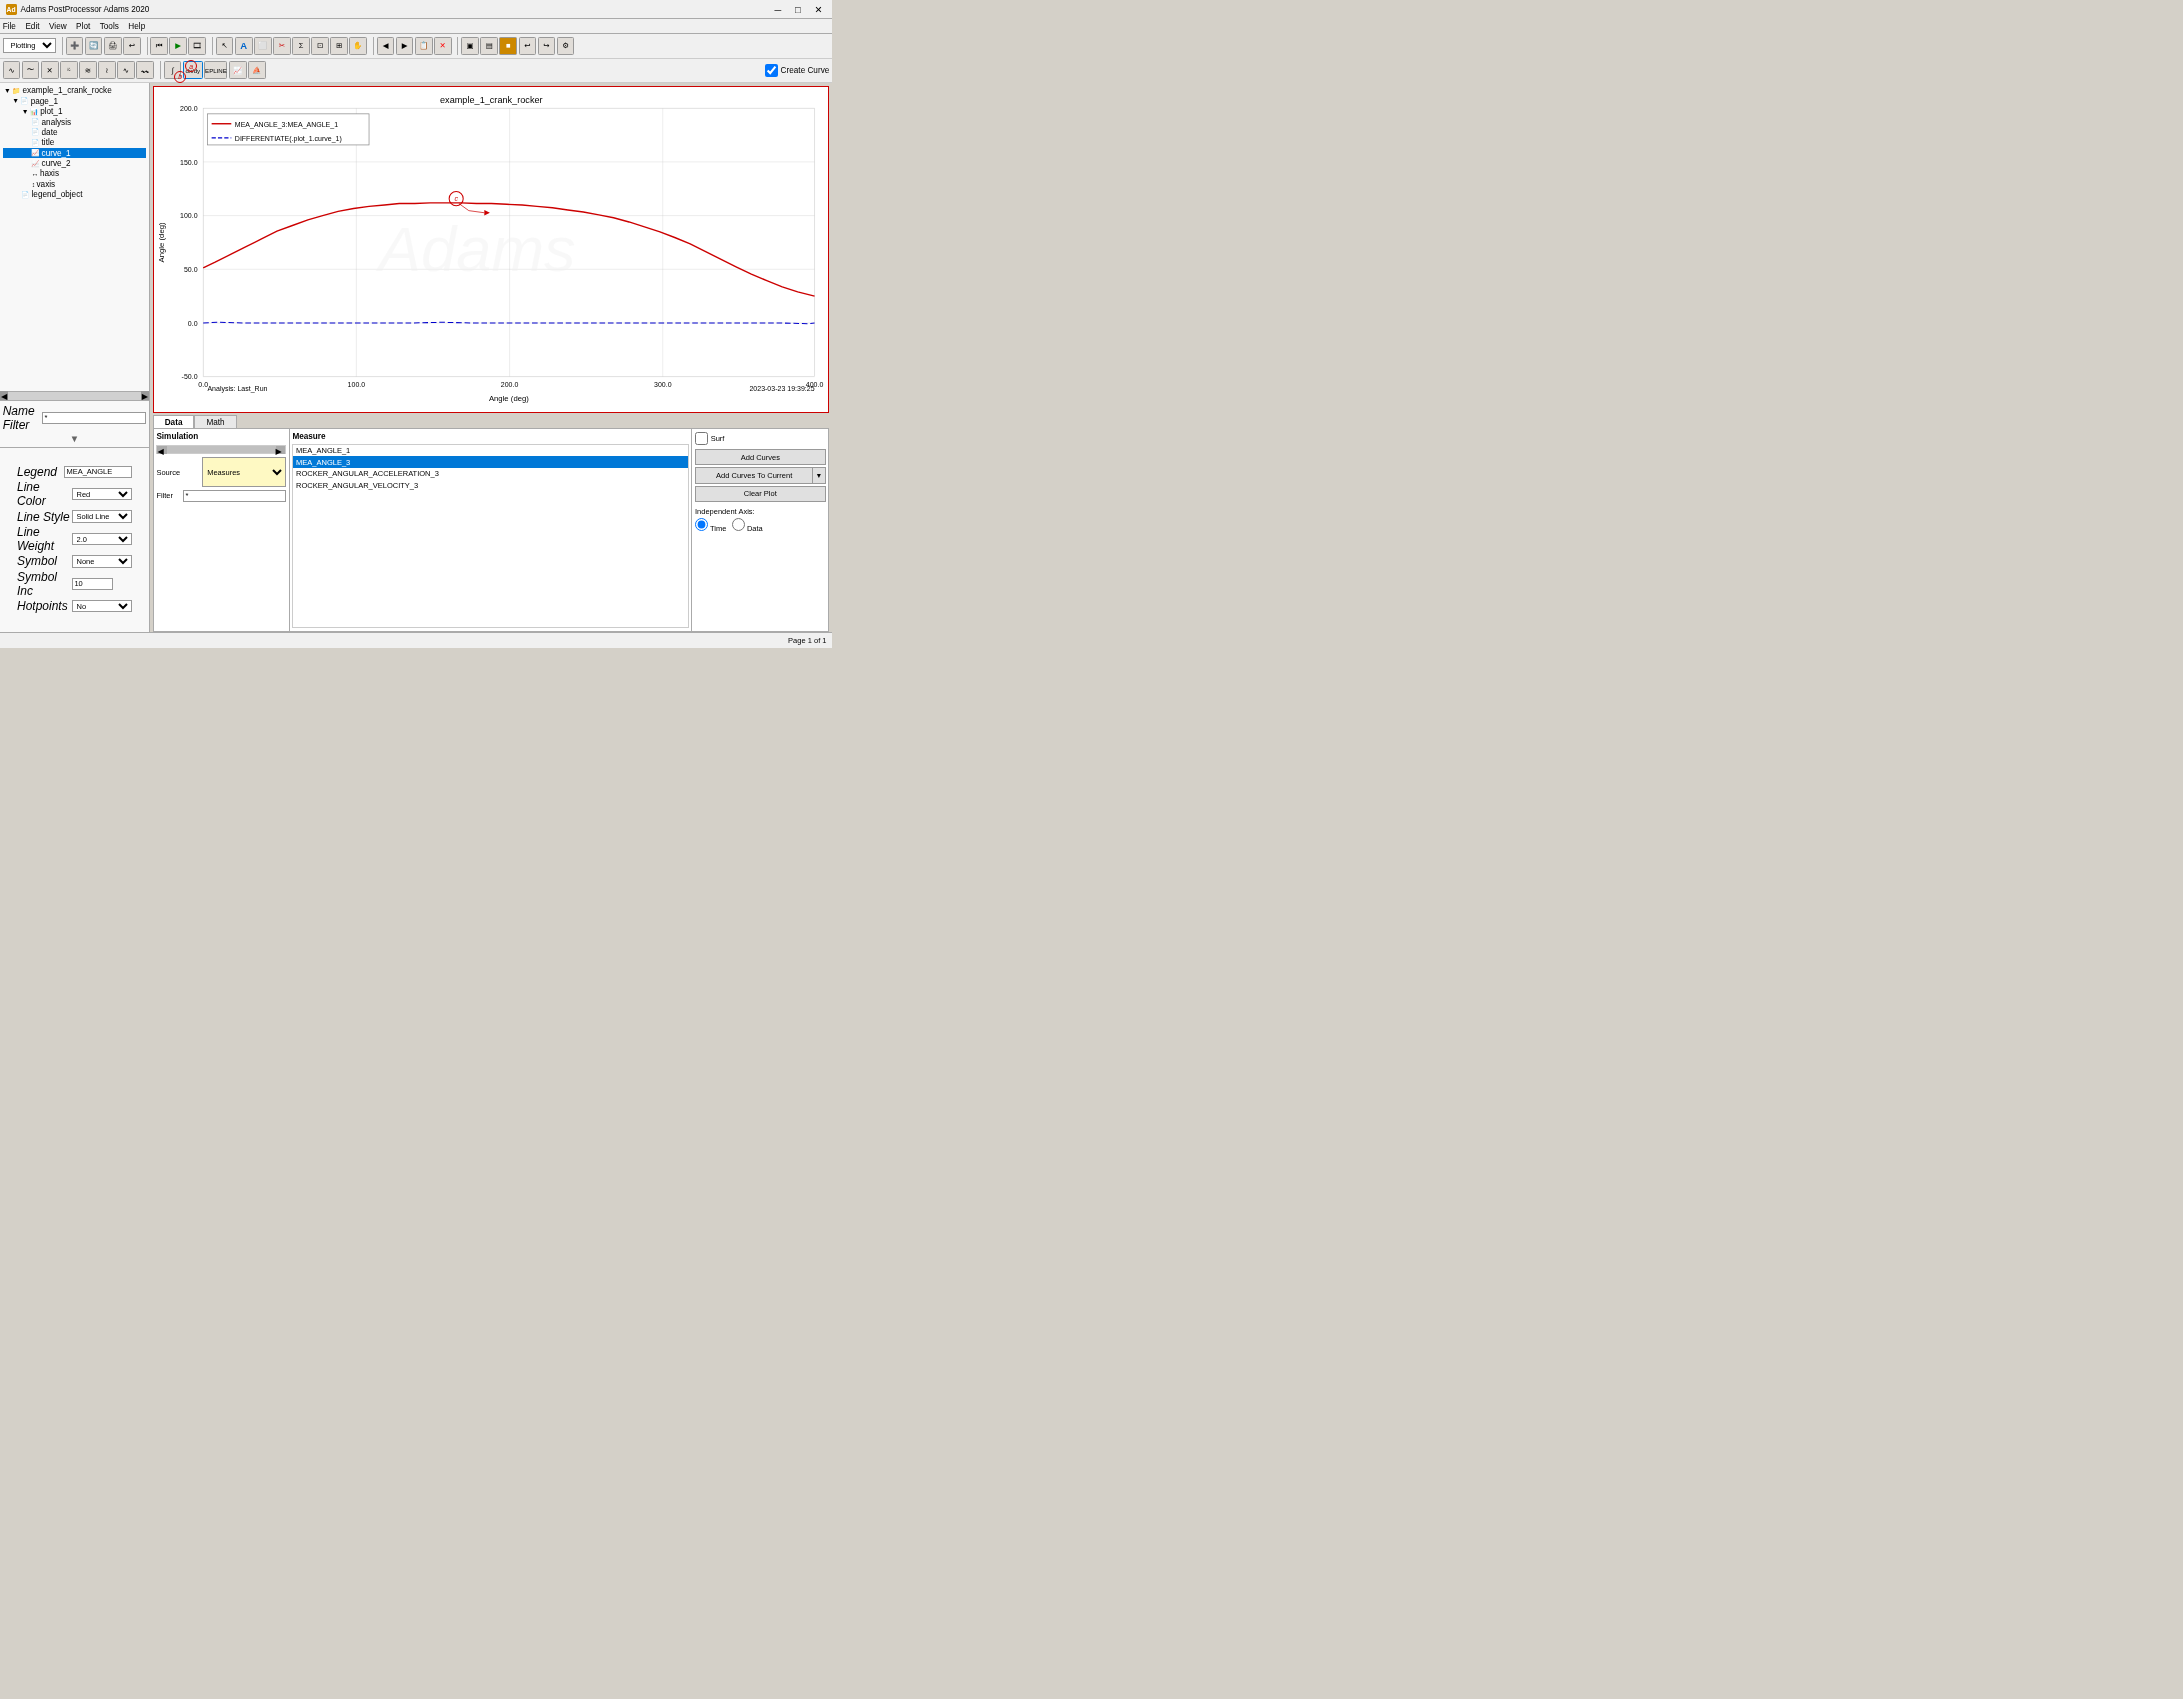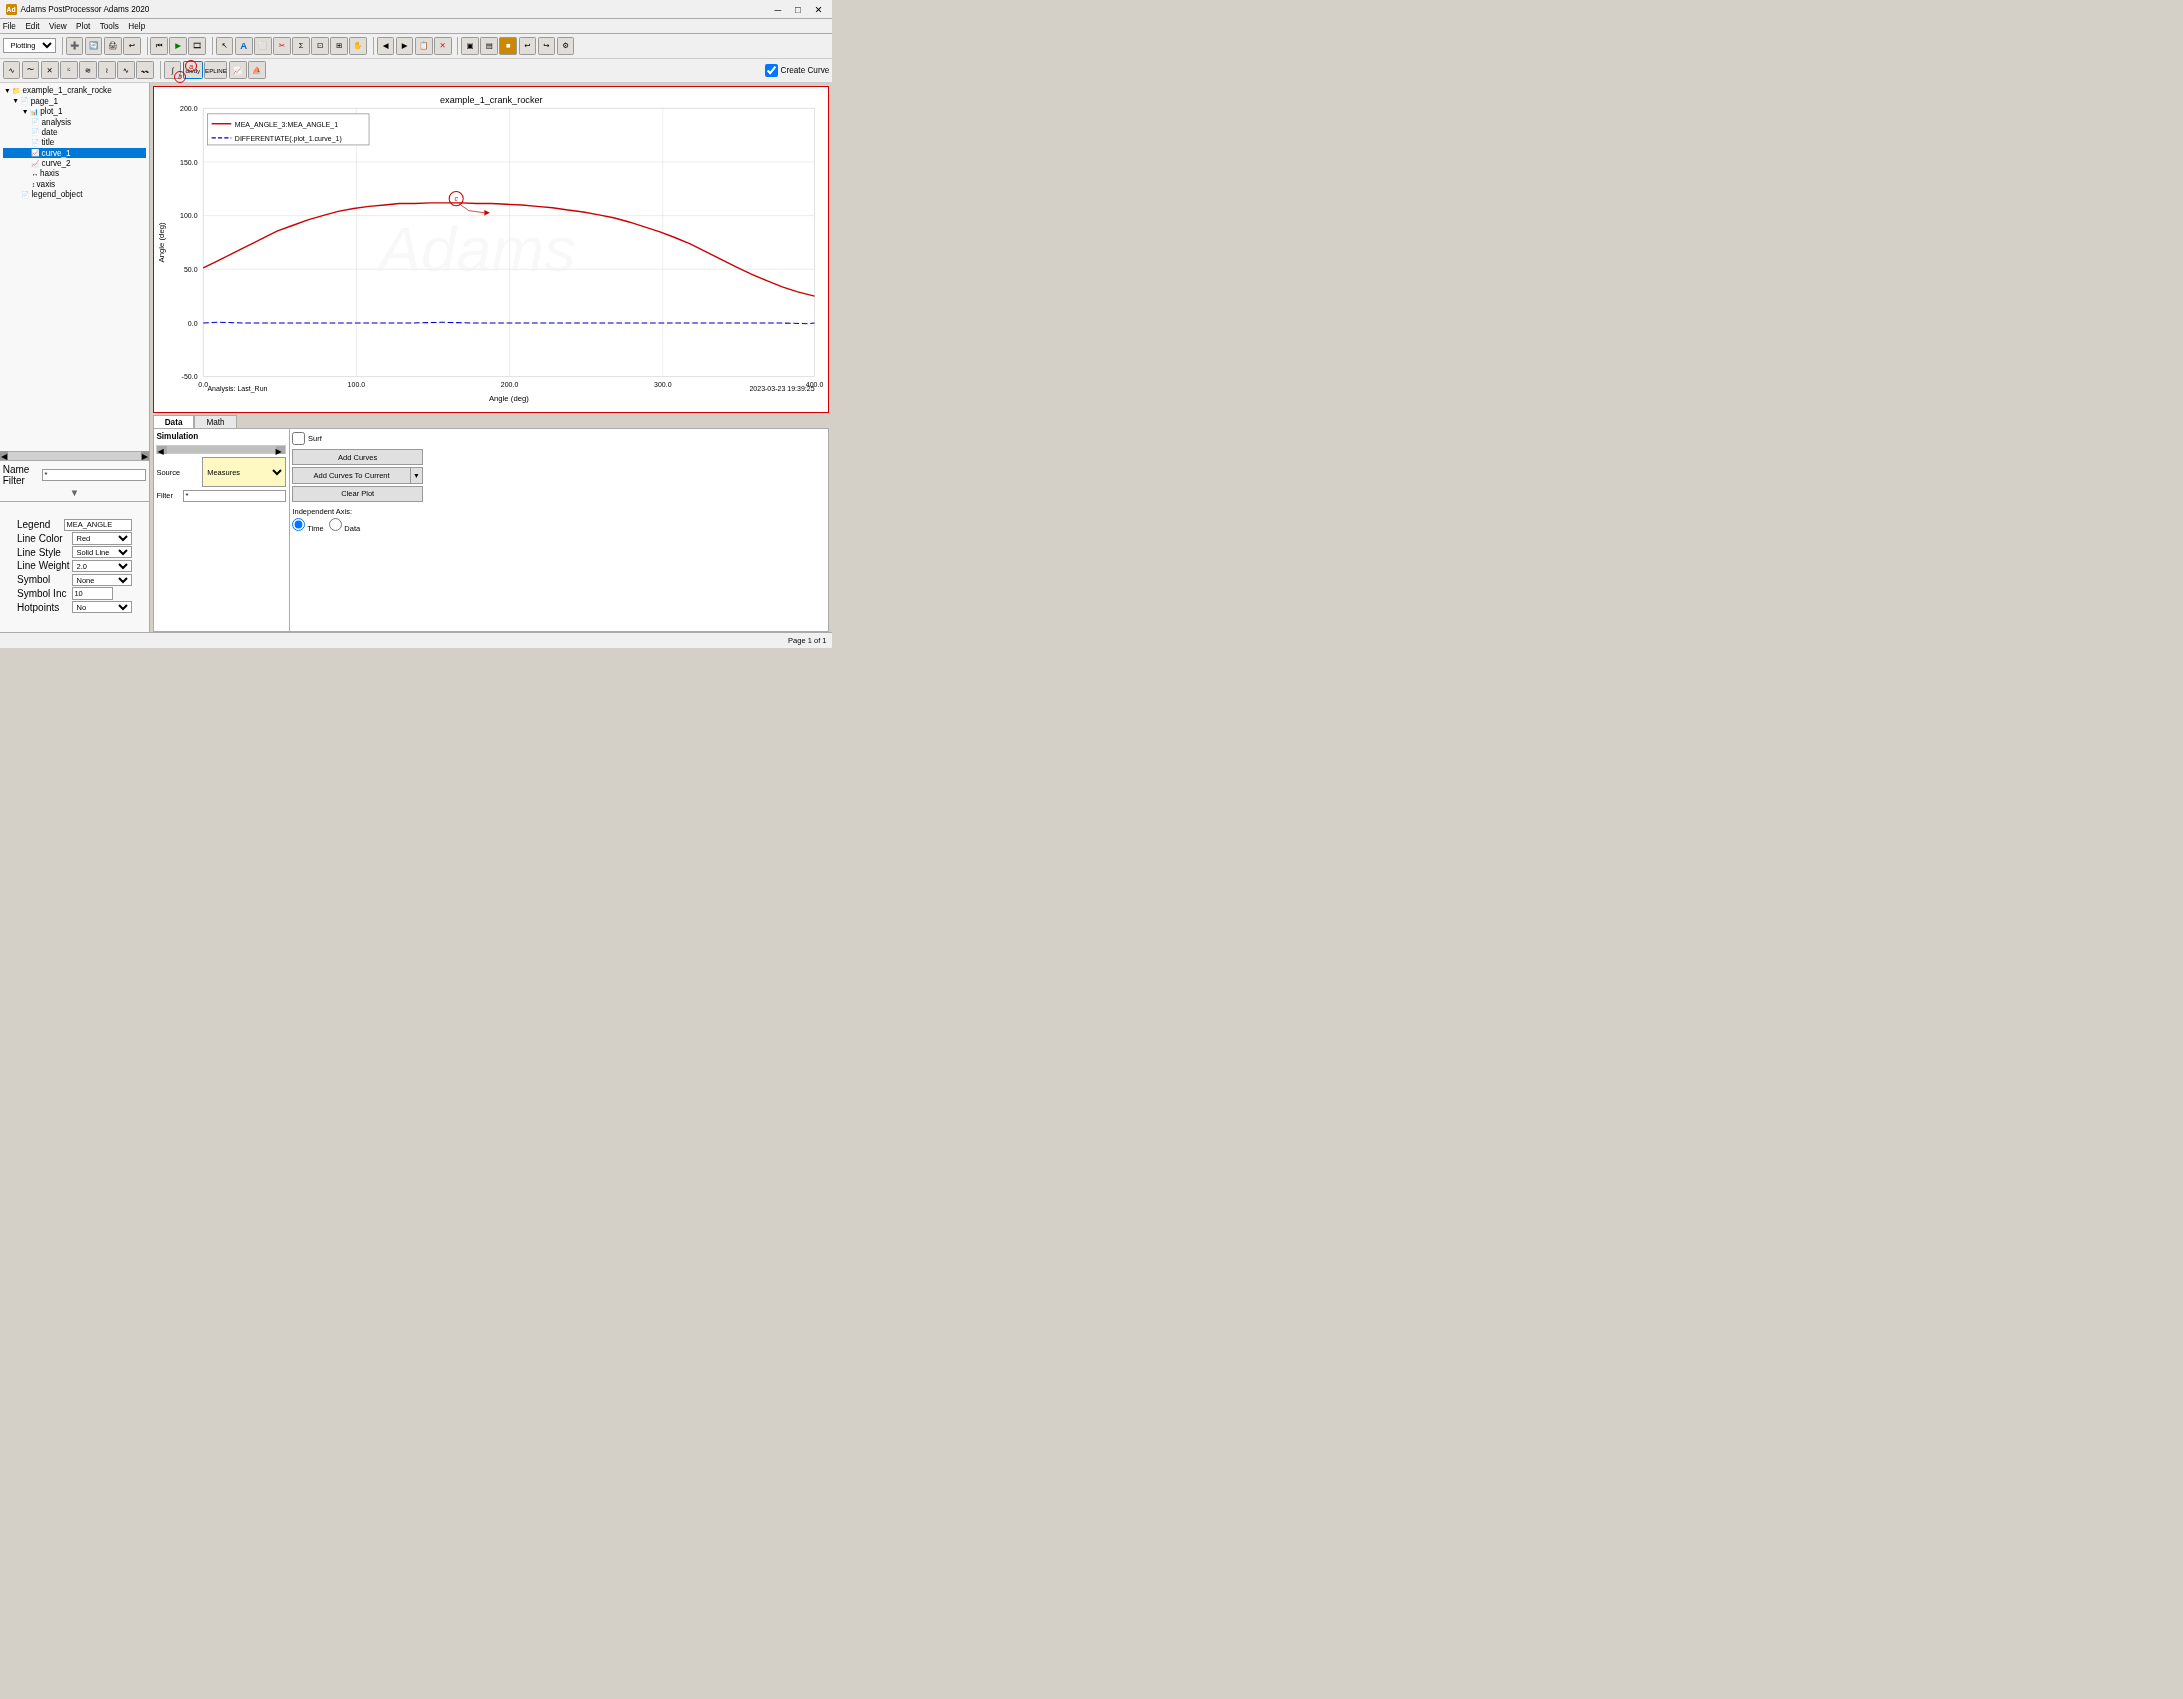--- a/index.html
+++ b/index.html
@@ -41,21 +41,21 @@
 
     #left-scrollbar { height: 9.5px; border-top: 0.7px solid #aaa; background: #e0e0e0; display: flex; align-items: center; }
     #left-scrollbar-inner { width: 100%; height: 8.2px; background: #d0d0d0; }
 
     #name-filter-area { padding: 2.7px; border-top: 0.7px solid #aaa; }
     #name-filter-arrow { text-align: center; font-size: 9.5px; color: #666; cursor: pointer; }
 
     
     #props-panel { padding: 17px; border-top: 0.7px solid #aaa; }
     .prop-row { display: flex; align-items: center; margin-bottom: 1.4px; }
-    .prop-label { width: 55px; font-size: 10px; }
+    .prop-label { width: 55px; font-size: 12px; font-style: italic; }
     .prop-input { width: 100%; border: 0.7px solid #999; height: 12.3px; font-size: 7.5px; padding: 0 1.4px; }
     .prop-select { width: 100%; border: 0.7px solid #999; height: 12.3px; font-size: 7.5px; background: white; }
 
     
     #center-area { flex: 1; display: flex; flex-direction: column; }
 
     
     #plot-area { flex: none; height: 327px; border: 1.4px solid #cc0000; margin: 2.7px; background: white; position: relative; }
 
     
@@ -447,20 +447,29 @@
             <select class="source-filter-select">
               <option>Measures</option>
             </select>
           </div>
           <div class="source-filter-row">
             <span>Filter</span>
             <input type="text" style="flex: 1 1 0%; border: 0.7px solid rgb(153, 153, 153); height: 12.3px; font-size: 7.5px; padding: 0px 1.4px;" value="*">
           </div>
         </div>
 
+        <div id="mea-col">
+          <div class="col-header">Measure</div>
+          <div class="list-scroll">
+            <div class="list-item">MEA_ANGLE_1</div>
+            <div class="list-item selected">MEA_ANGLE_3</div>
+            <div class="list-item">ROCKER_ANGULAR_ACCELERATION_3</div>
+            <div class="list-item">ROCKER_ANGULAR_VELOCITY_3</div>
+          </div>
+        </div>
 
         <div id="right-col">
           <div class="surf-check">
             <input type="checkbox" style="">
             <span>Surf</span>
           </div>
           <div class="right-btn">Add Curves</div>
           <div class="right-btn-split">
             <div class="right-btn-split-main">Add Curves To Current</div>
             <div class="right-btn-split-arrow">▼</div>

